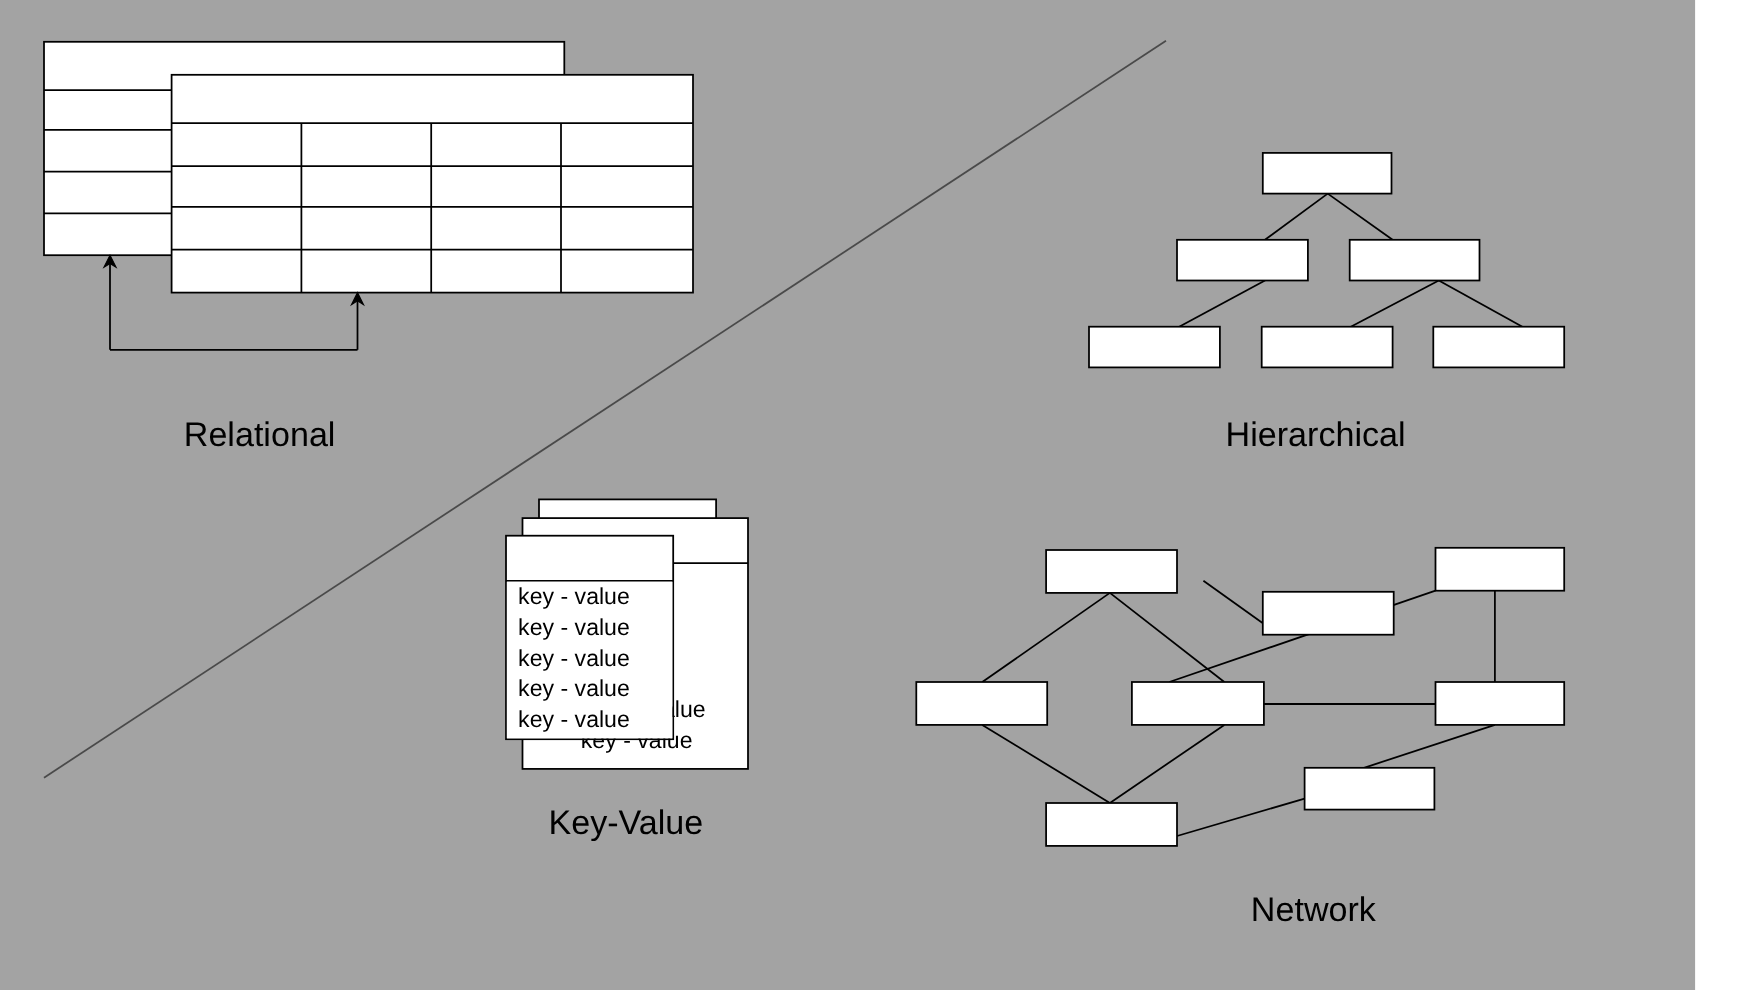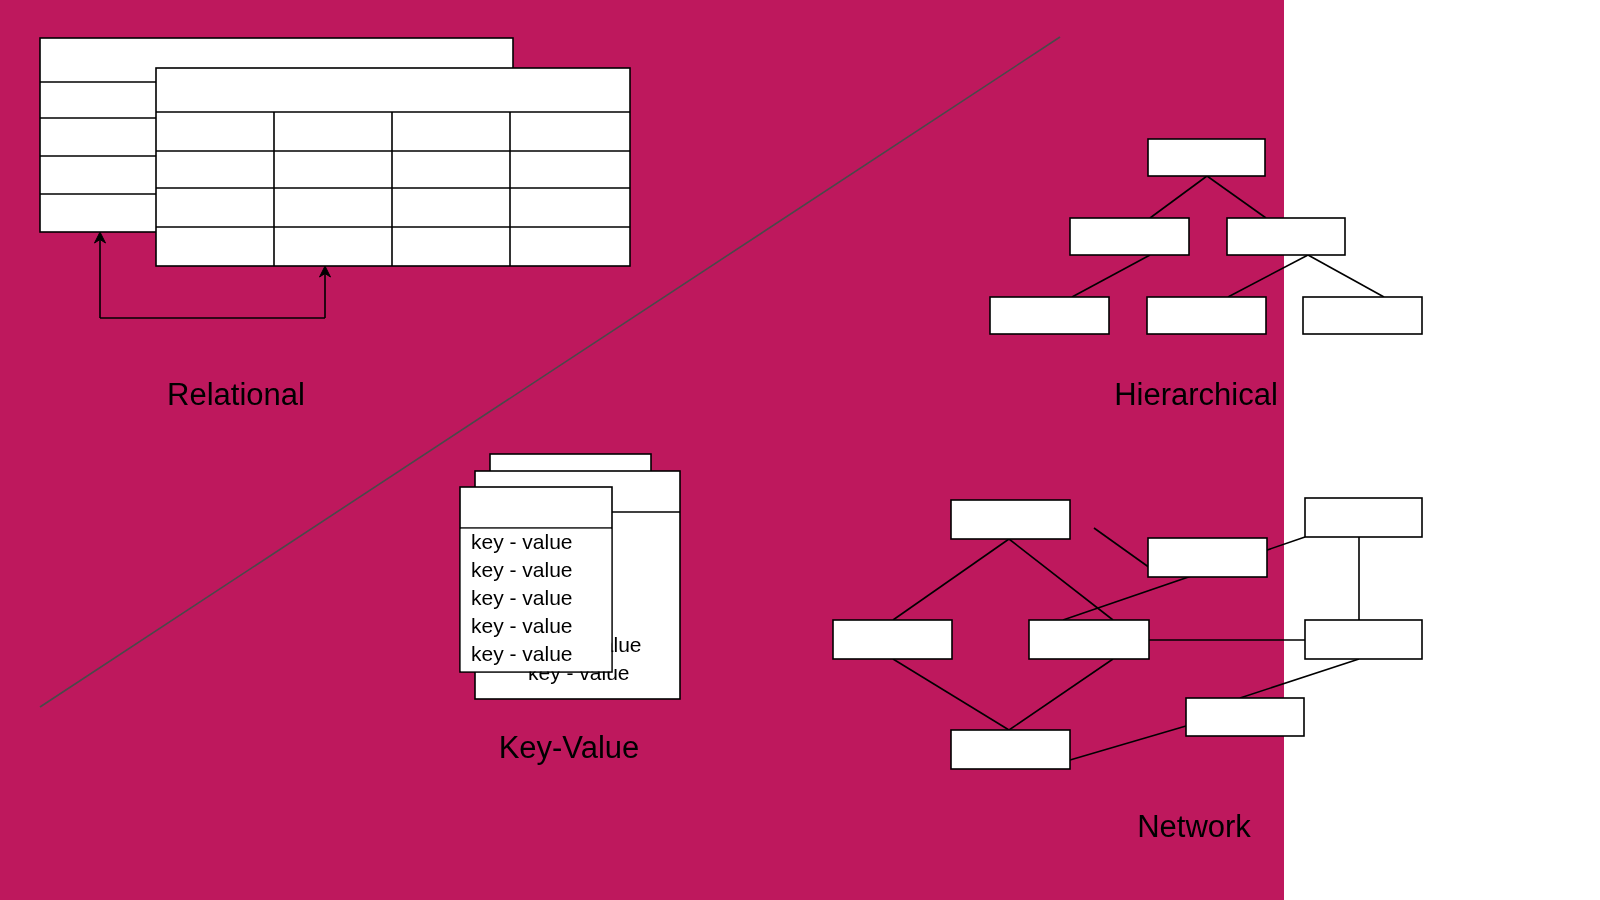--- a/index.html
+++ b/index.html
@@ -8,23 +8,23 @@
     background: #ffffff;
   }
   body {
     width: 1600px;
     height: 900px;
     font-family: "Liberation Sans", sans-serif;
     overflow: hidden;
   }
   #canvas {
     position: relative;
-    width: 1284px;
+    width: 1541px;
     height: 900px;
-    background: #be185d;
+    background: #a3a3a3;
   }
   svg#diagram {
     position: absolute;
     top: 0;
     left: 0;
     width: 1600px;
     height: 900px;
     display: block;
   }
   .shape-rect {

